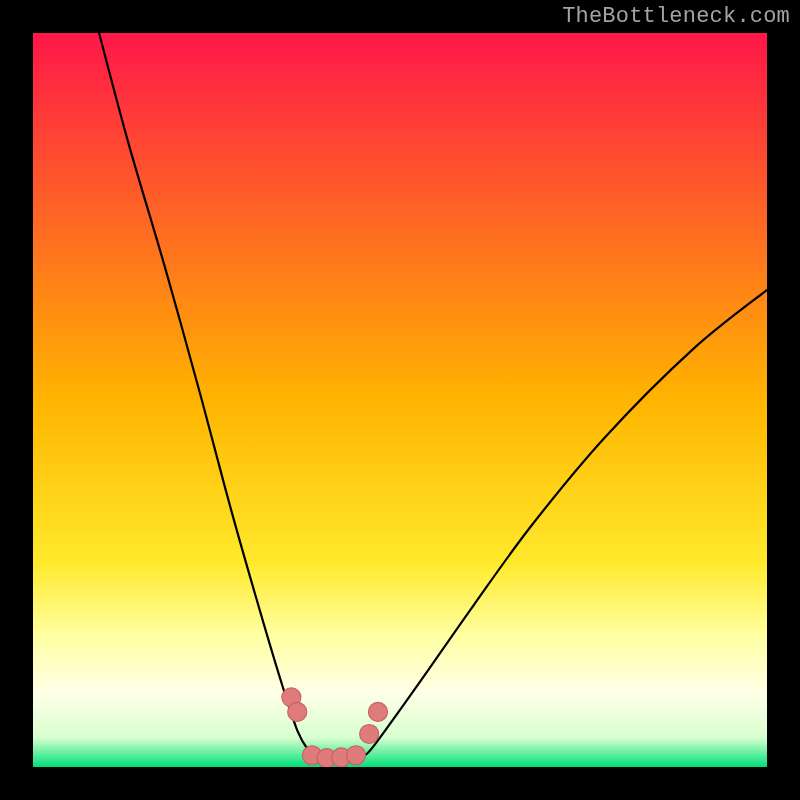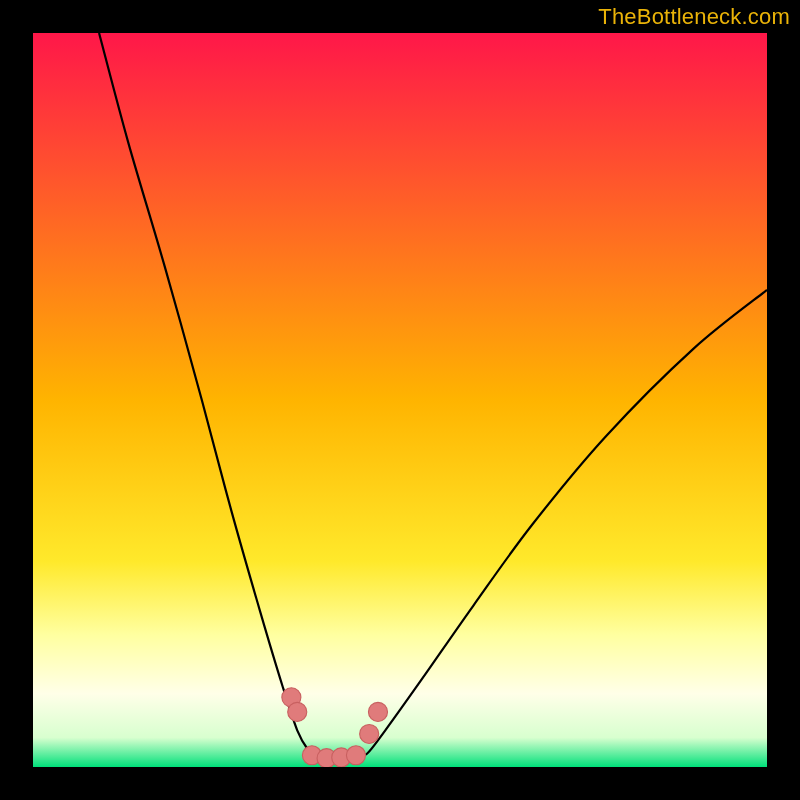--- a/index.html
+++ b/index.html
@@ -29,24 +29,24 @@
   }
   .plot svg {
     width: 734px;
     height: 734px;
     display: block;
   }
   .watermark {
     position: absolute;
     top: 4px;
     right: 10px;
-    color: #eab308;
+    color: #a3a3a3;
     font-size: 22px;
     letter-spacing: 0.2px;
-    font-family: Liberation Sans, sans-serif;
+    font-family: Liberation Mono, monospace;
   }
 </style>
 </head>
 <body>
 
 <div class="frame">
   <div class="plot">
     <svg viewBox="0 0 100 100" preserveAspectRatio="none">
       <defs>
         <linearGradient id="bg-grad" x1="0" y1="0" x2="0" y2="1">

